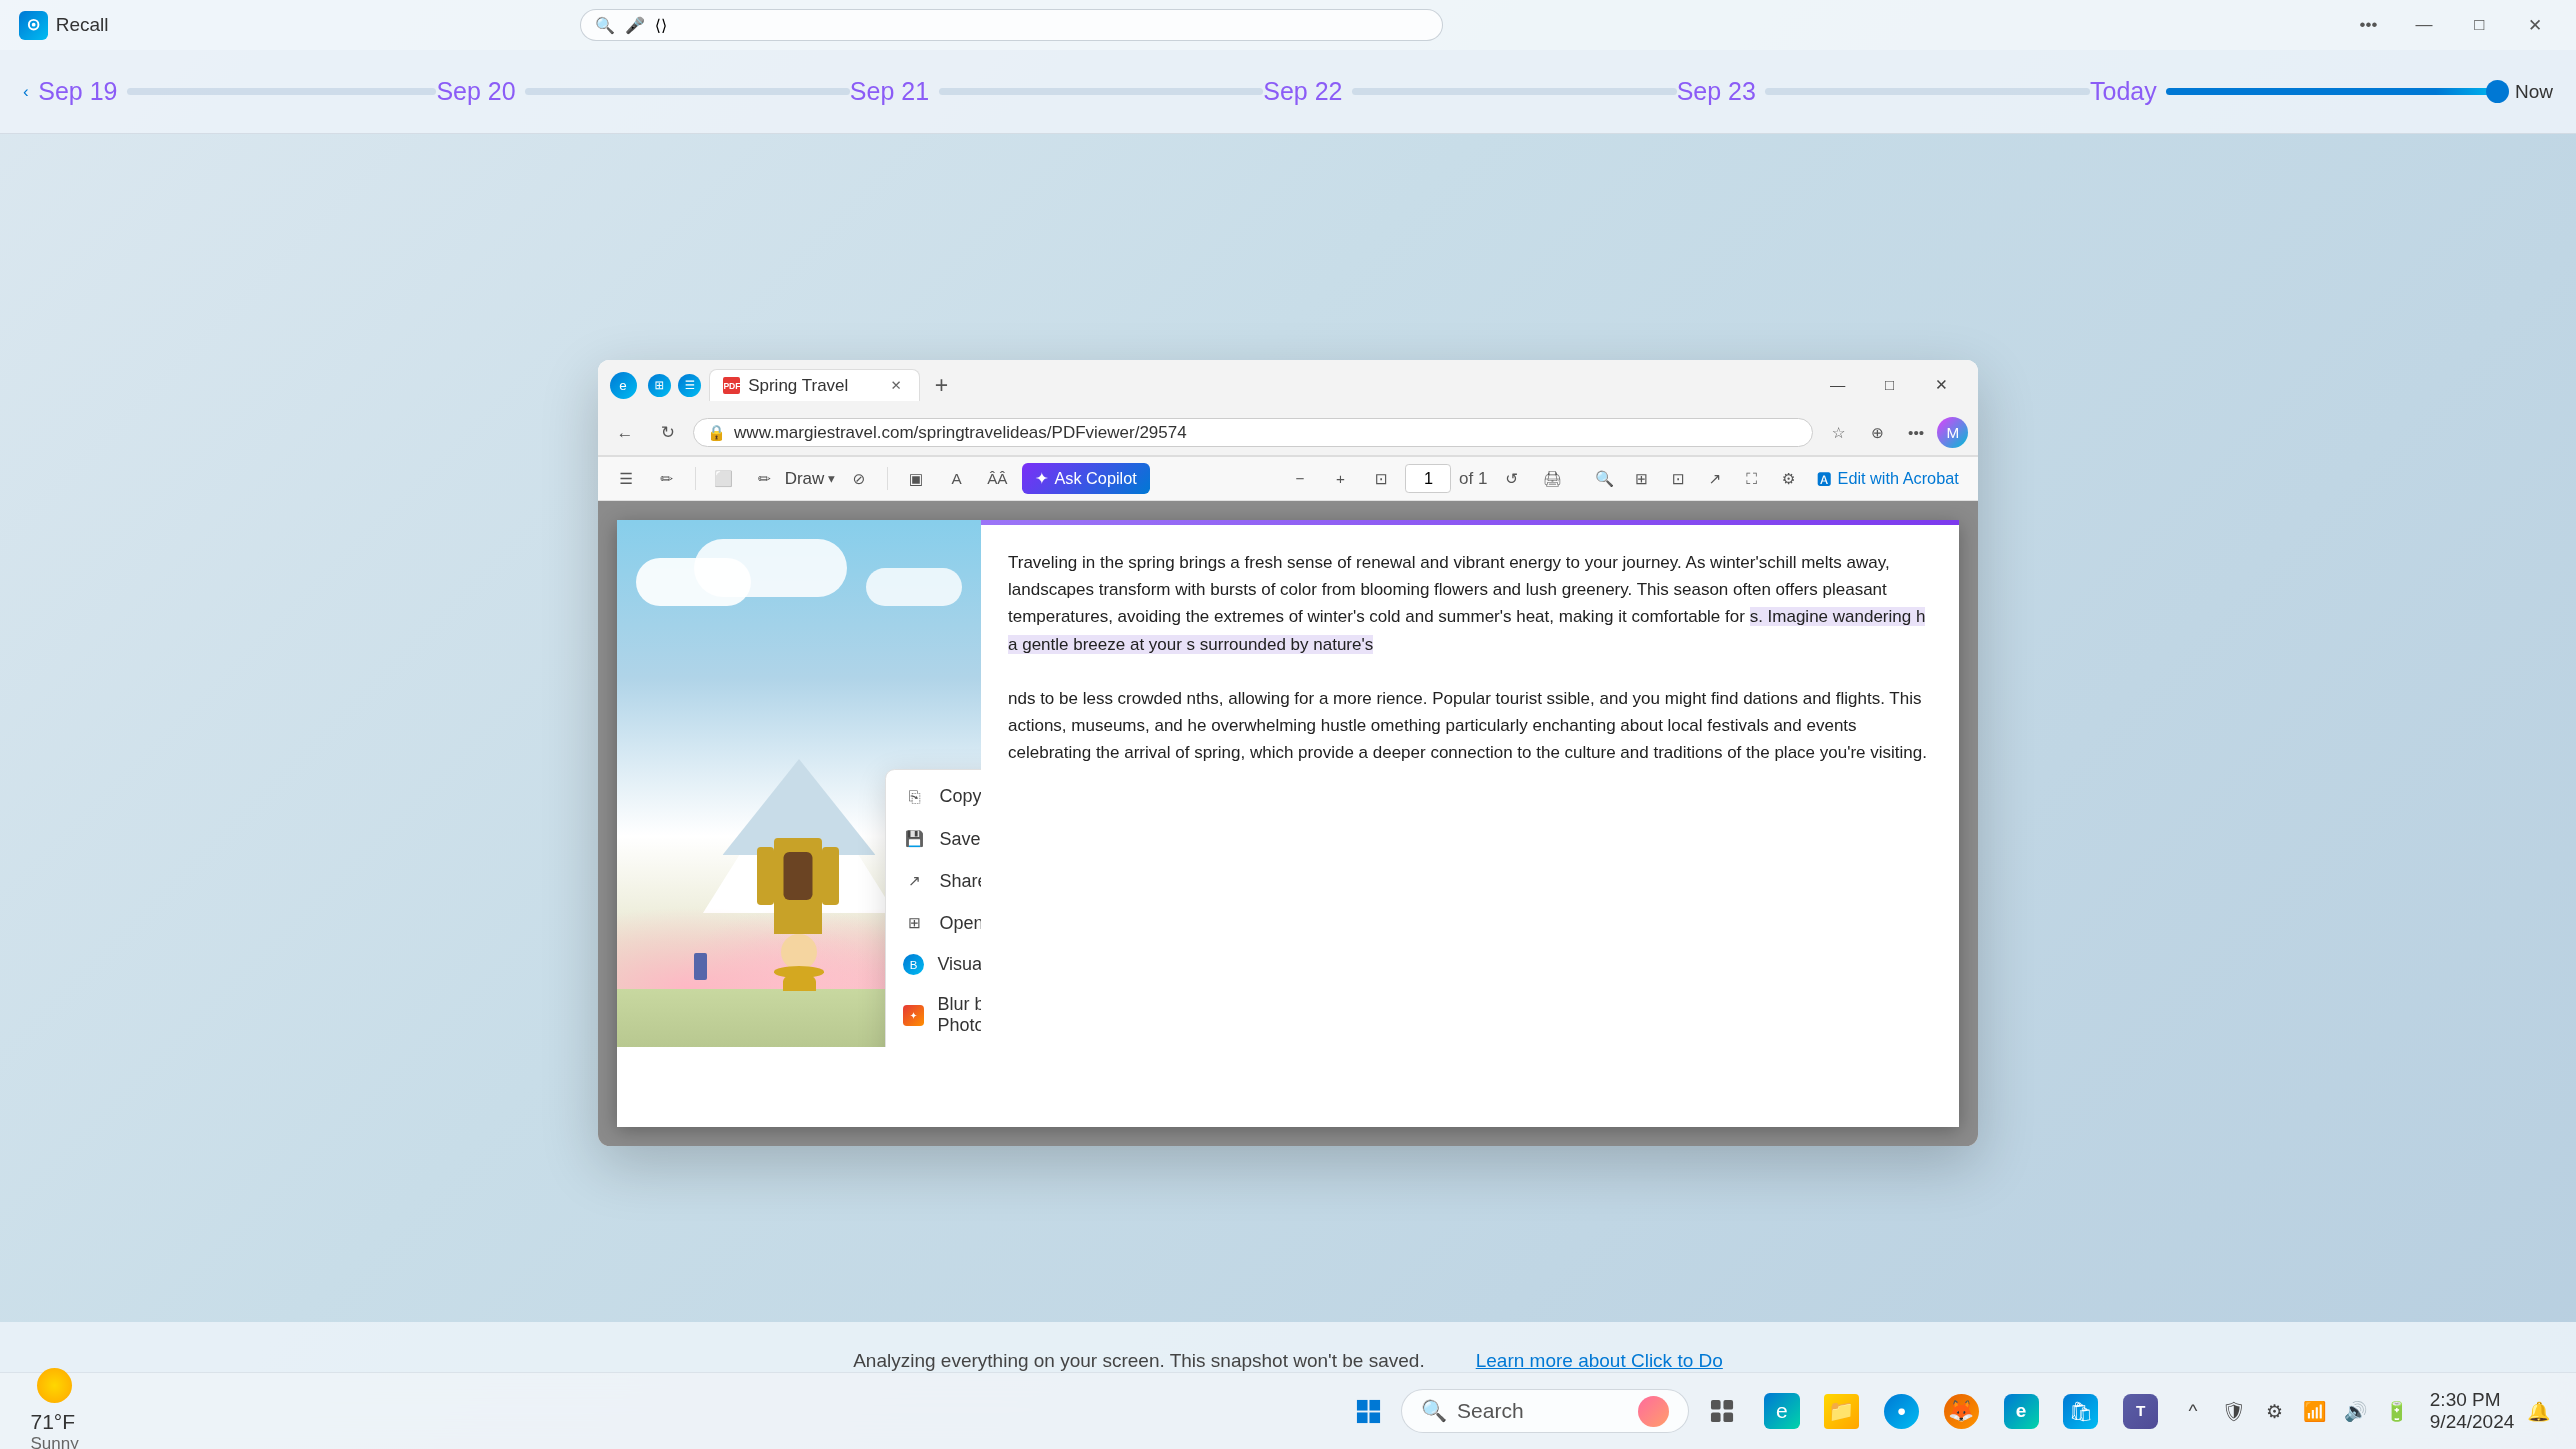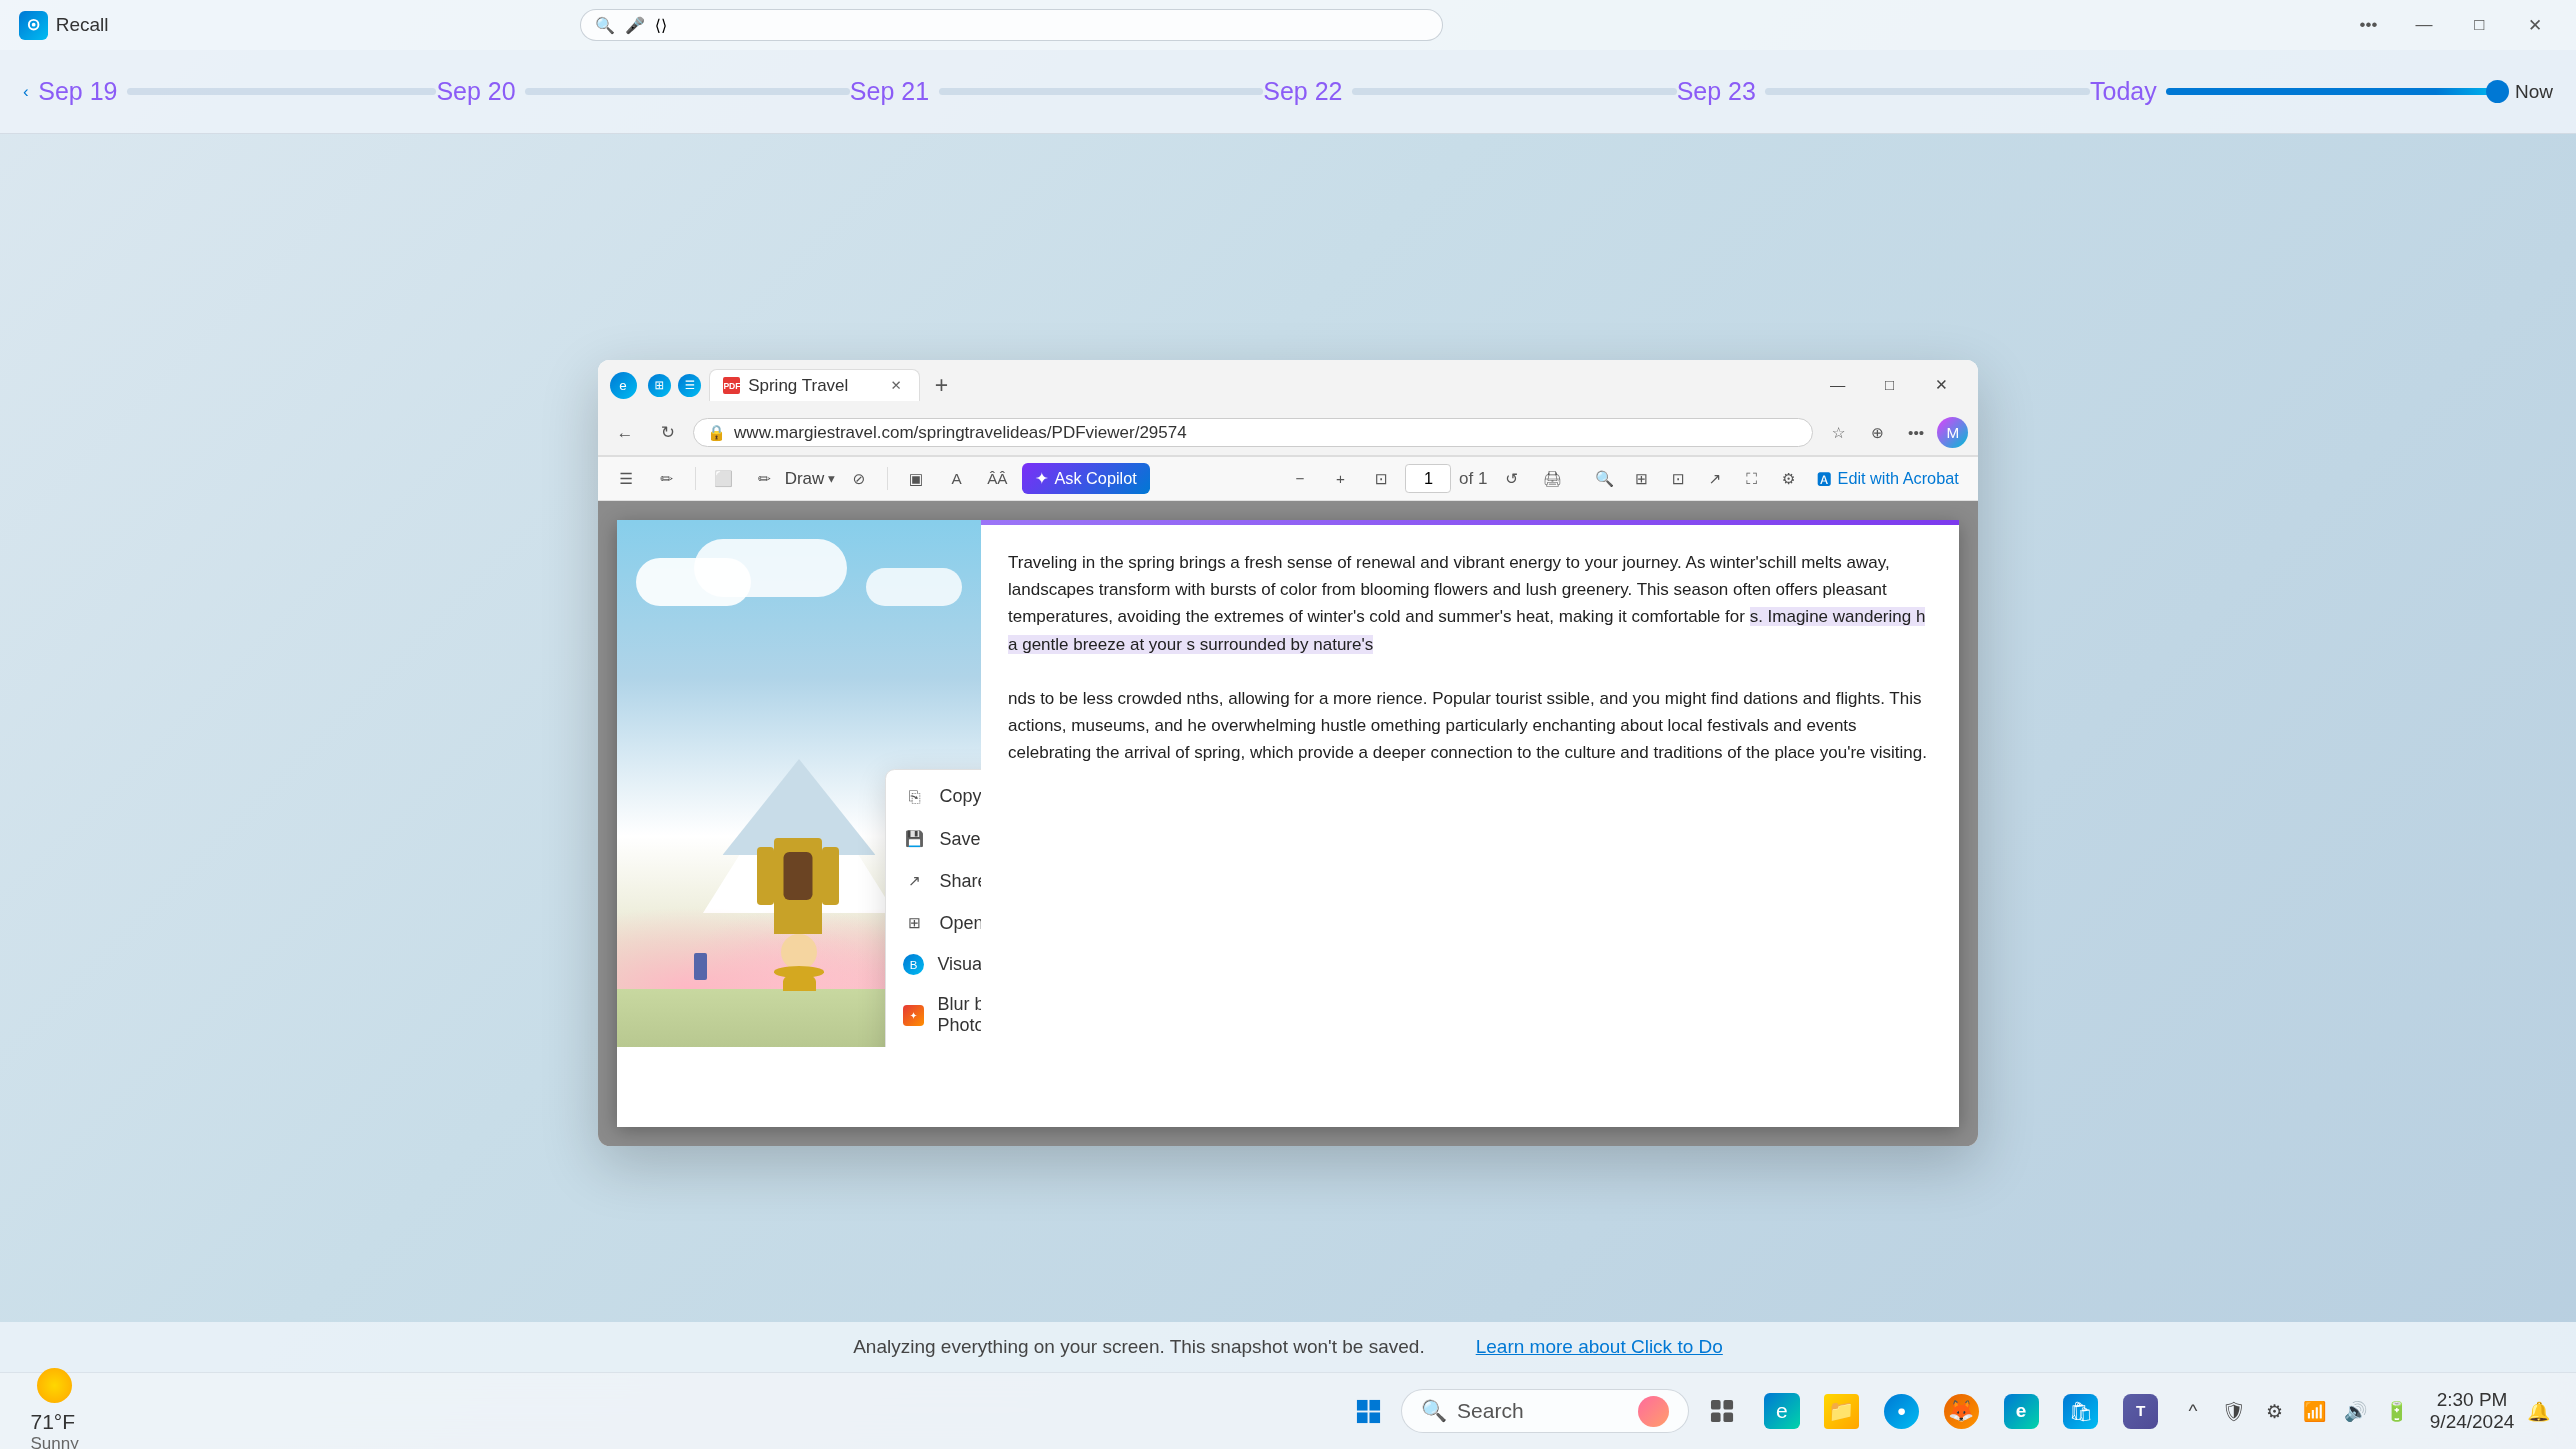--- a/index.html
+++ b/index.html
@@ -586,21 +586,21 @@
 
     
     .bottom-bar {
       position: absolute;
       bottom: 77px;
       left: 0;
       width: 100%;
       height: 50px;
       background: rgba(235, 242, 248, 0.88);
       display: flex;
-      align-items: center;
+      align-items: flex-end;
       justify-content: center;
       gap: 19px;
       font-size: 19px;
       color: #444;
       z-index: 700;
     }
     .learn-more {
       color: #0078d4;
       text-decoration: underline;
       cursor: pointer;
@@ -941,20 +941,20 @@
 
   <div class="taskbar-right">
     <div class="sys-tray">
       <div class="tray-icon">^</div>
       <div class="tray-icon">🛡</div>
       <div class="tray-icon">⚙</div>
       <div class="tray-icon">📶</div>
       <div class="tray-icon">🔊</div>
       <div class="tray-icon">🔋</div>
     </div>
-    <div style="display:flex;flex-direction:column;align-items:center;">
+    <div style="display:flex;flex-direction:column;align-items:flex-start;">
       <span style="font-size:19px;color:#333;font-weight:500;">2:30 PM</span>
       <span style="font-size:19px;color:#333;">9/24/2024</span>
     </div>
     <div class="tray-icon">🔔</div>
   </div>
 </div>
 
 
 </body></html>

